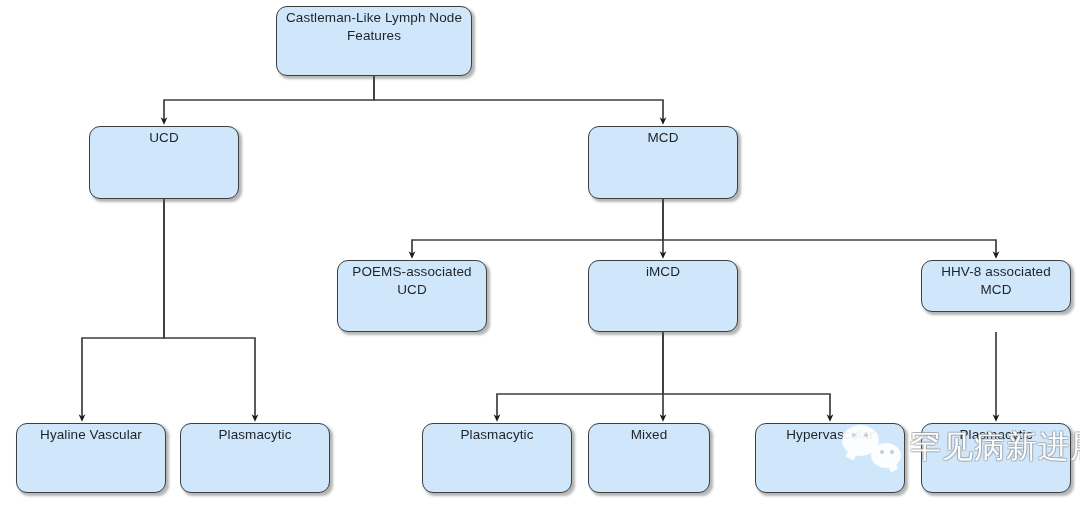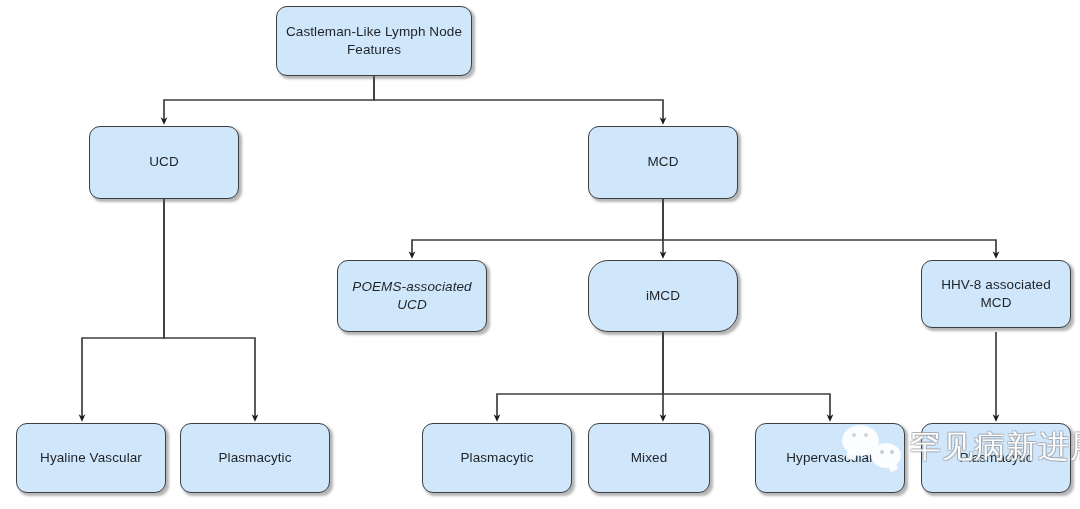--- a/index.html
+++ b/index.html
@@ -18,21 +18,20 @@
     overflow: hidden;
   }
   .node {
     position: absolute;
     box-sizing: border-box;
     background: #cfe6fb;
     border: 1.6px solid #3c4043;
     border-radius: 11px;
     box-shadow: 2.5px 2.5px 2.5px rgba(90,90,90,0.45);
     display: flex;
-    align-items: center;
     justify-content: center;
     text-align: center;
     color: #1f2328;
     font-size: 13.5px;
     line-height: 1.35;
     letter-spacing: 0.1px;
     padding: 2px 6px;
   }
   .node span {
     display: block;
@@ -160,30 +159,30 @@
   </div>
 
   <div class="node" style="left:89px; top:126px; width:150px; height:73px;">
     <span>UCD</span>
   </div>
 
   <div class="node" style="left:588px; top:126px; width:150px; height:73px;">
     <span>MCD</span>
   </div>
 
-  <div class="node" style="left:337px; top:260px; width:150px; height:72px;font-style:italic;">
+  <div class="node" style="left:337px; top:260px; width:150px; height:72px;">
     <span>POEMS-associated
 UCD</span>
   </div>
 
-  <div class="node" style="left:588px; top:260px; width:150px; height:72px;border-radius:20px;">
+  <div class="node" style="left:588px; top:260px; width:150px; height:72px;">
     <span>iMCD</span>
   </div>
 
-  <div class="node" style="left:921px; top:260px; width:150px; height:68px;">
+  <div class="node" style="left:921px; top:260px; width:150px; height:52px;">
     <span>HHV-8 associated
 MCD</span>
   </div>
 
   <div class="node" style="left:16px; top:423px; width:150px; height:70px;">
     <span>Hyaline Vascular</span>
   </div>
 
   <div class="node" style="left:180px; top:423px; width:150px; height:70px;">
     <span>Plasmacytic</span>

